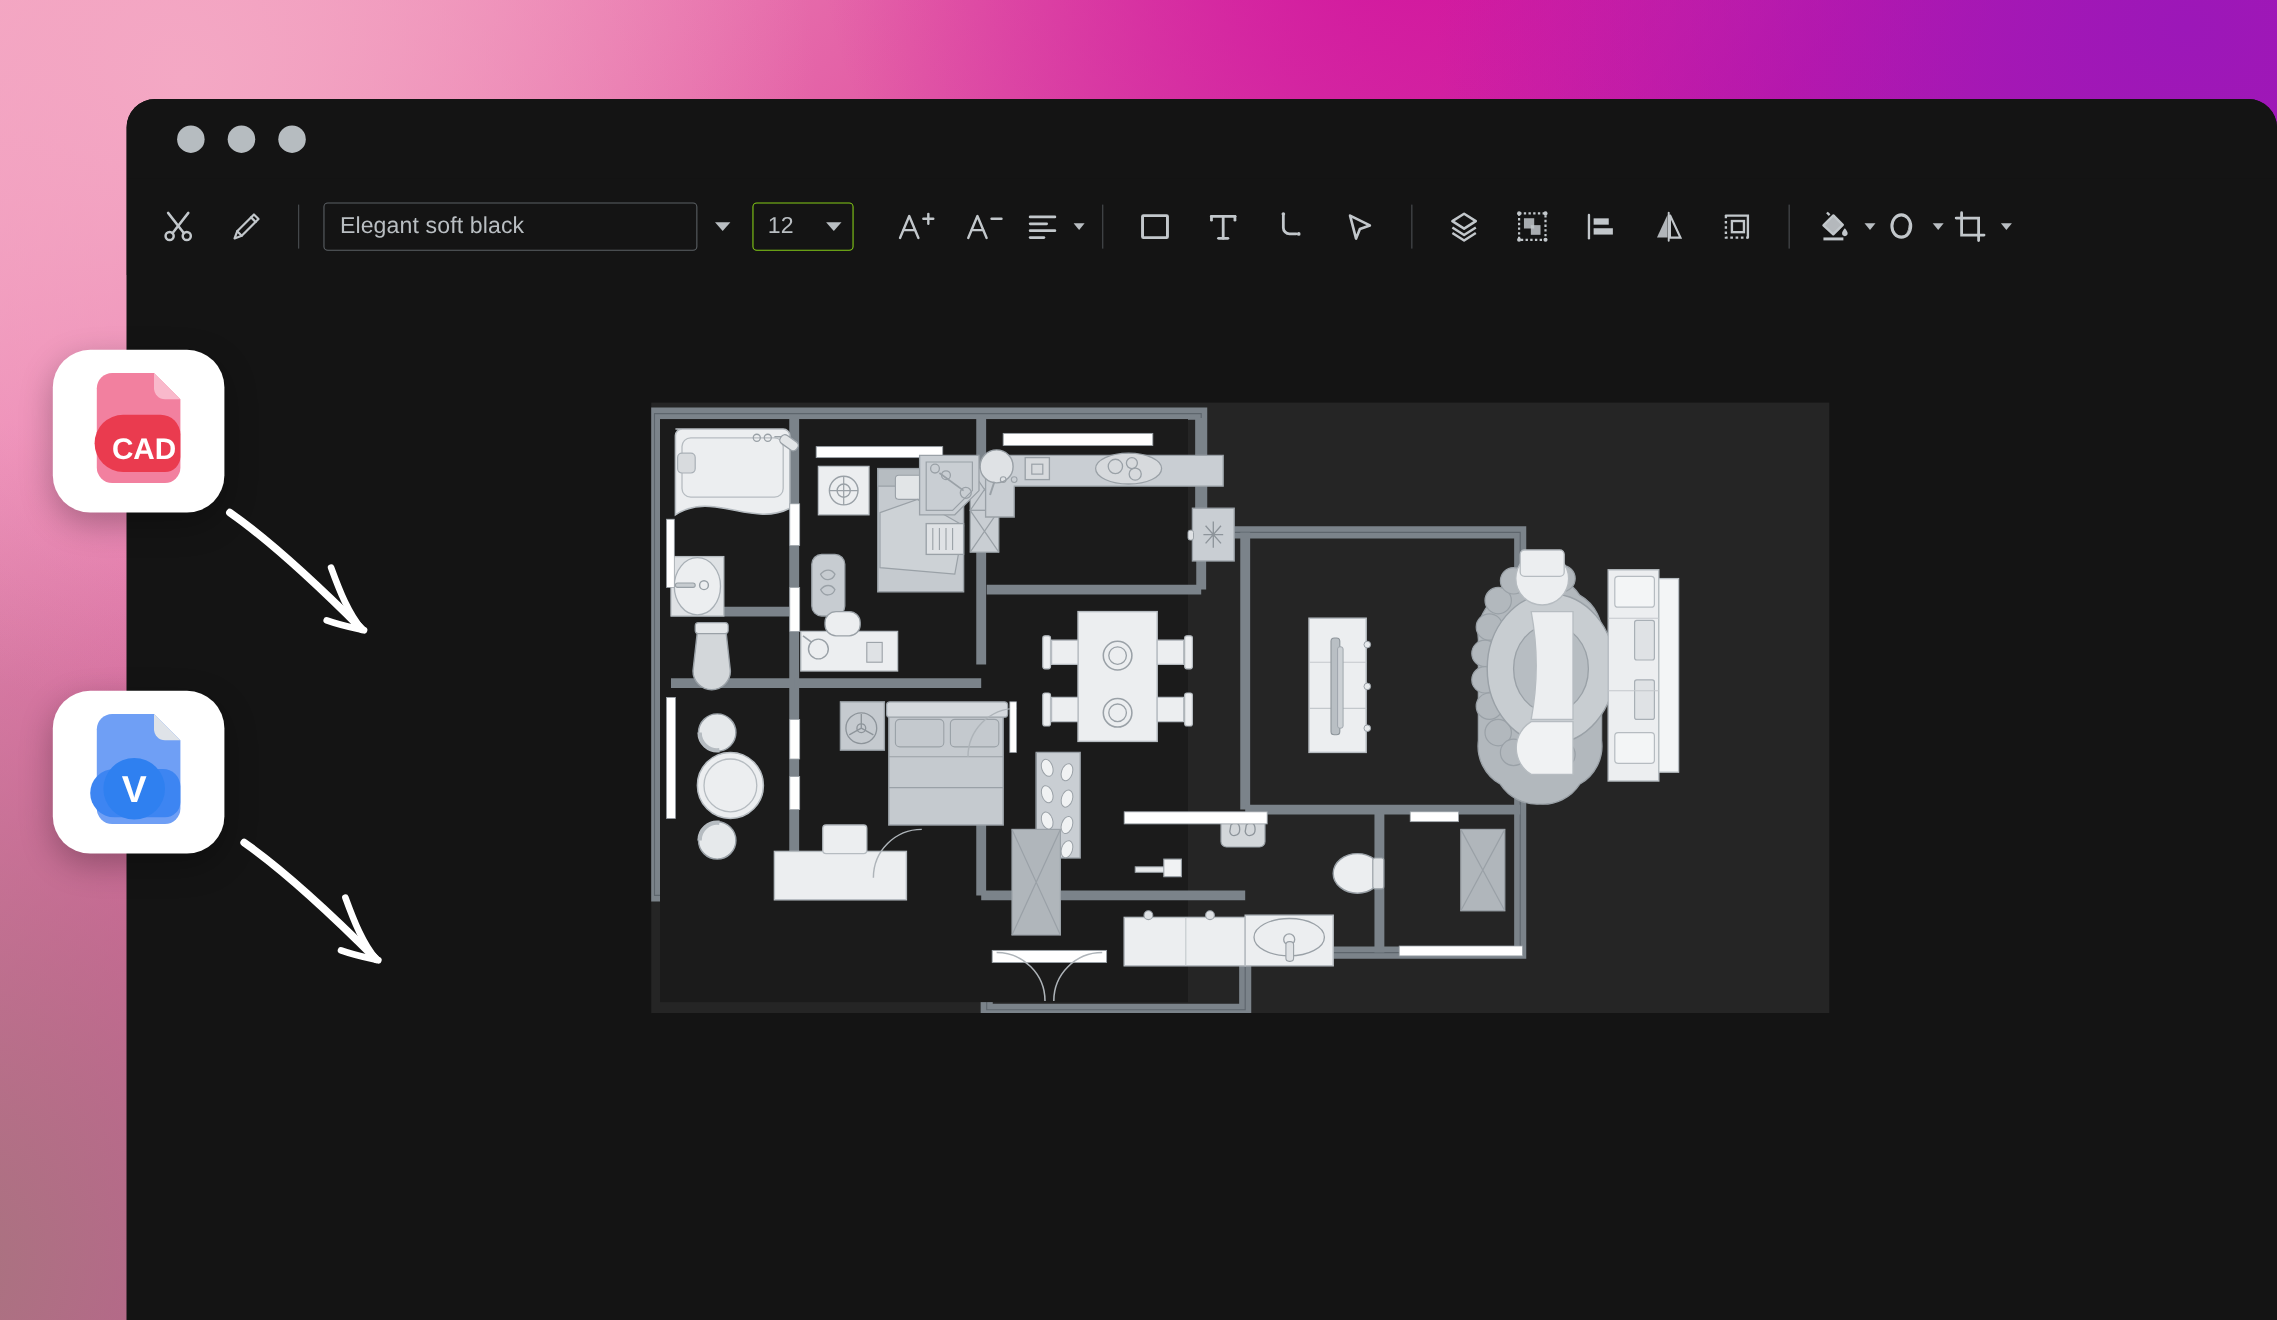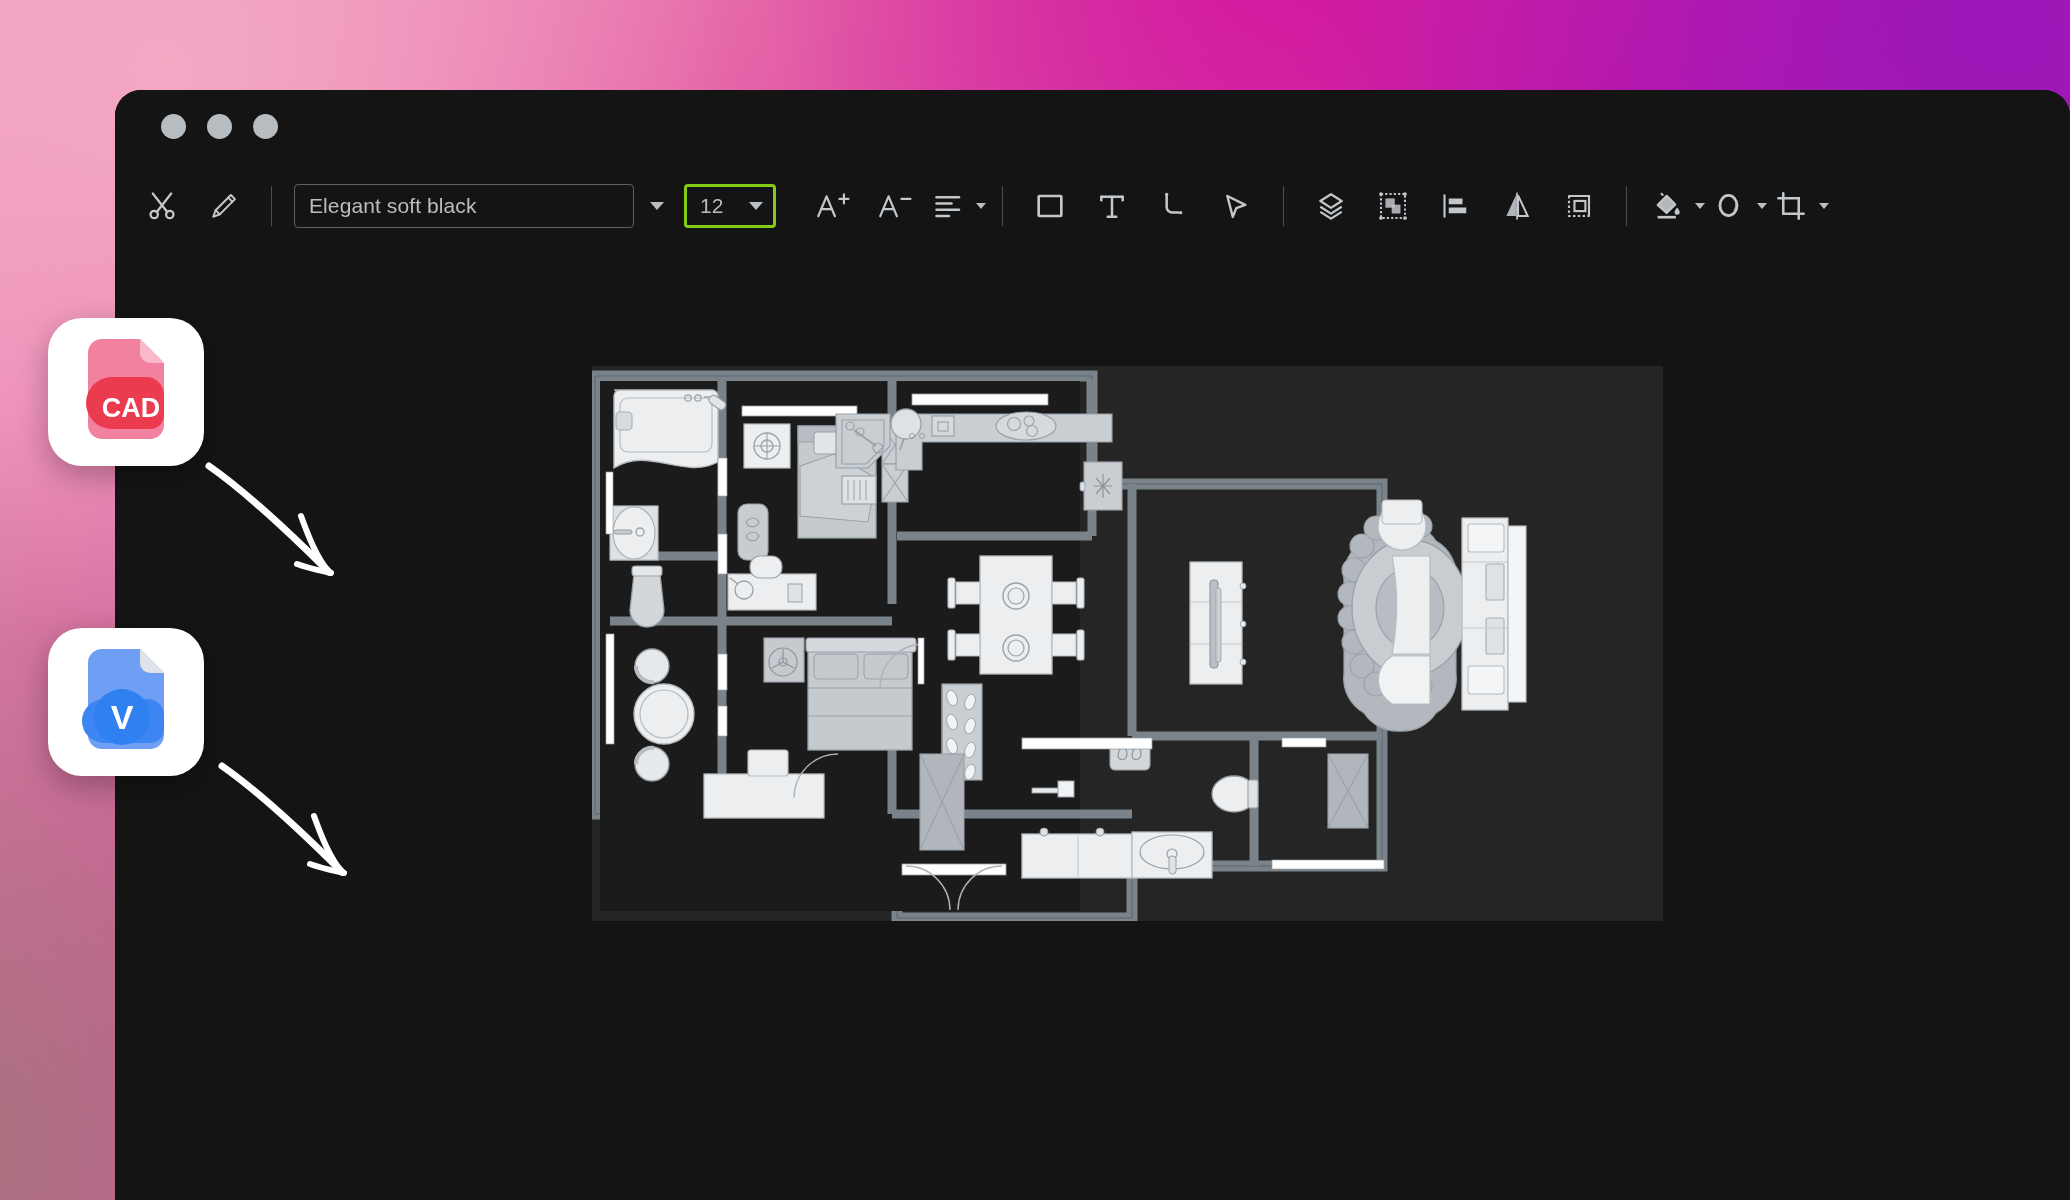--- a/index.html
+++ b/index.html
@@ -67,21 +67,21 @@
     border-radius: 4px;
     background: #141414;
     display: flex; align-items: center;
     padding: 0 14px;
     margin-left: 6px;
     flex: none;
   }
   .font-box span { color: #b9bec2; font-size: 21px; letter-spacing: .1px; }
   .size-box {
     width: 92px; height: 44px;
-    border: 3px solid #84cc16;
+    border: 1px solid #84cc16;
     border-radius: 4px;
     background: #141414;
     display: flex; align-items: center; justify-content: space-between;
     padding: 0 10px 0 13px;
     margin-left: 6px;
     flex: none;
   }
   .size-box span { color: #b9bec2; font-size: 21px; }
   .caret {
     width: 0; height: 0;

